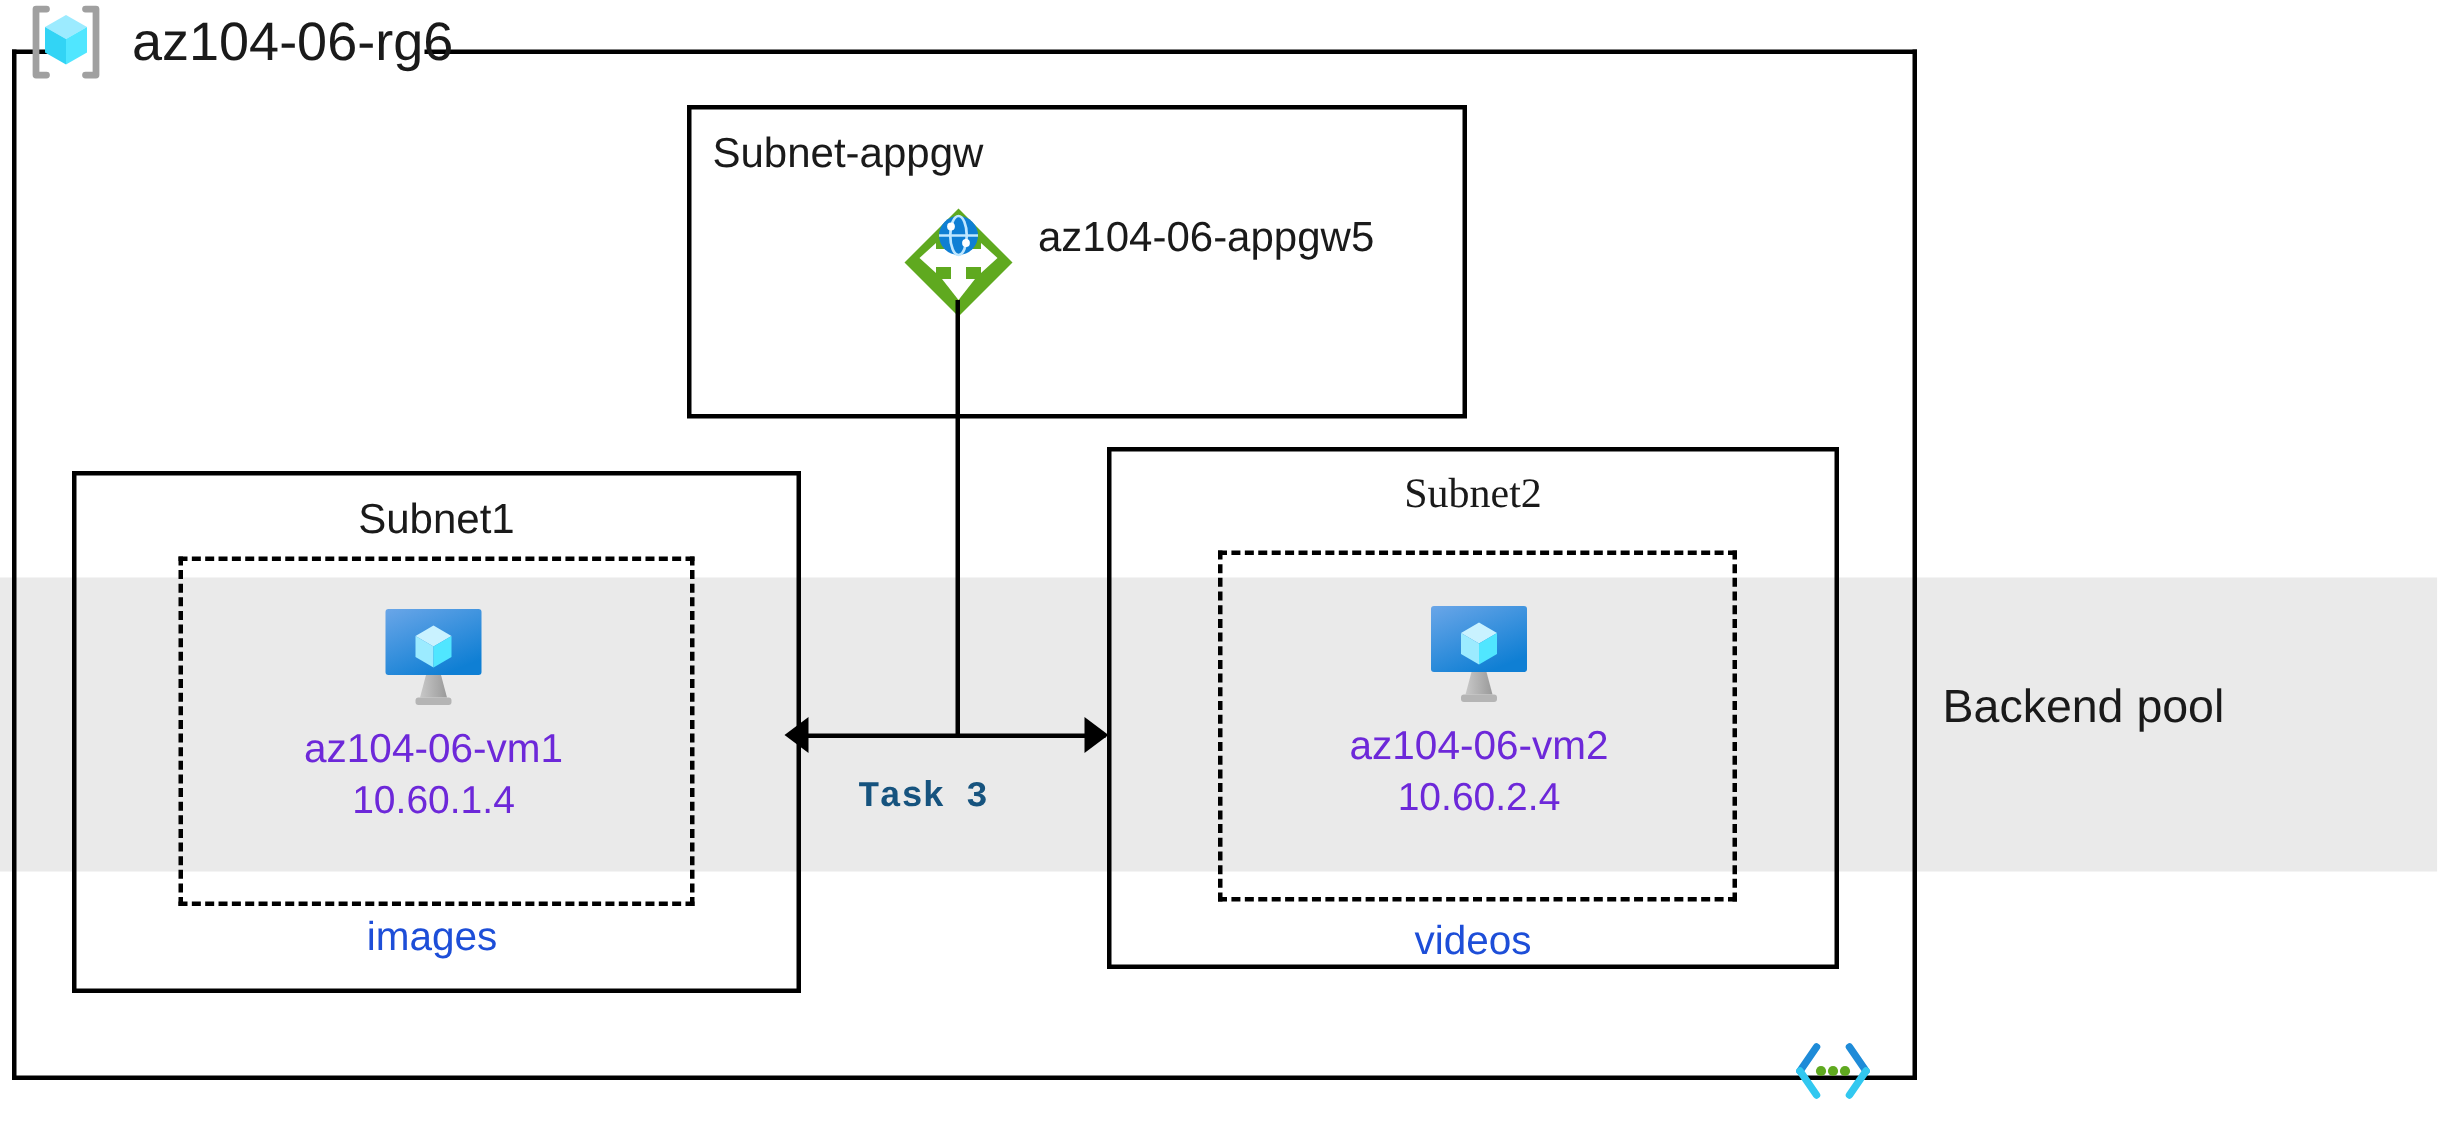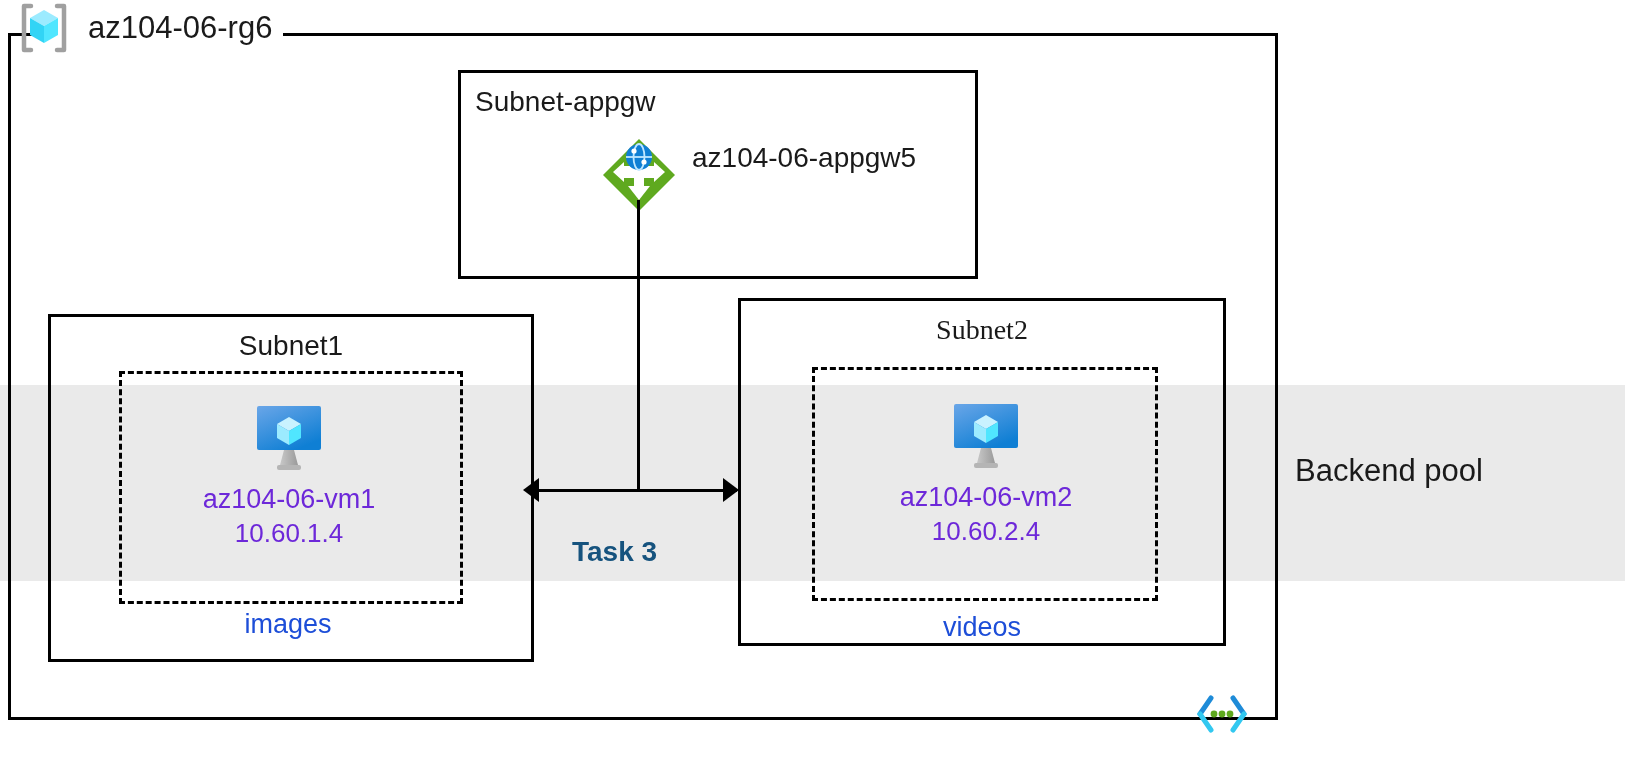--- a/index.html
+++ b/index.html
@@ -86,21 +86,21 @@
     display: flex;
     align-items: center;
     gap: 12px;
   }
   .rg-icon {
     width: 52px;
     height: 52px;
     position: relative;
   }
   .rg-title {
-    font-size: 31px;
+    font-size: 36px;
     line-height: 36px;
     color: #1a1a1a;
     white-space: nowrap;
     padding-left: 6px;
   }
 
   
   .subnet {
     position: absolute;
     border: 3px solid #000000;
@@ -245,25 +245,26 @@
     left: 523px;
     border-right: 16px solid #000000;
   }
   .arrow-right {
     left: 723px;
     border-left: 16px solid #000000;
   }
   .task-label {
     position: absolute;
     left: 572px;
-    top: 534px;
-    font-size: 28px;
+    top: 514px;
+    font-size: 24px;
     line-height: 36px;
     font-weight: bold;
     white-space: nowrap;
+    font-family: Liberation Mono, monospace;
   }
 
   
   .code-icon {
     position: absolute;
     left: 1196px;
     top: 694px;
     width: 52px;
     height: 40px;
   }

